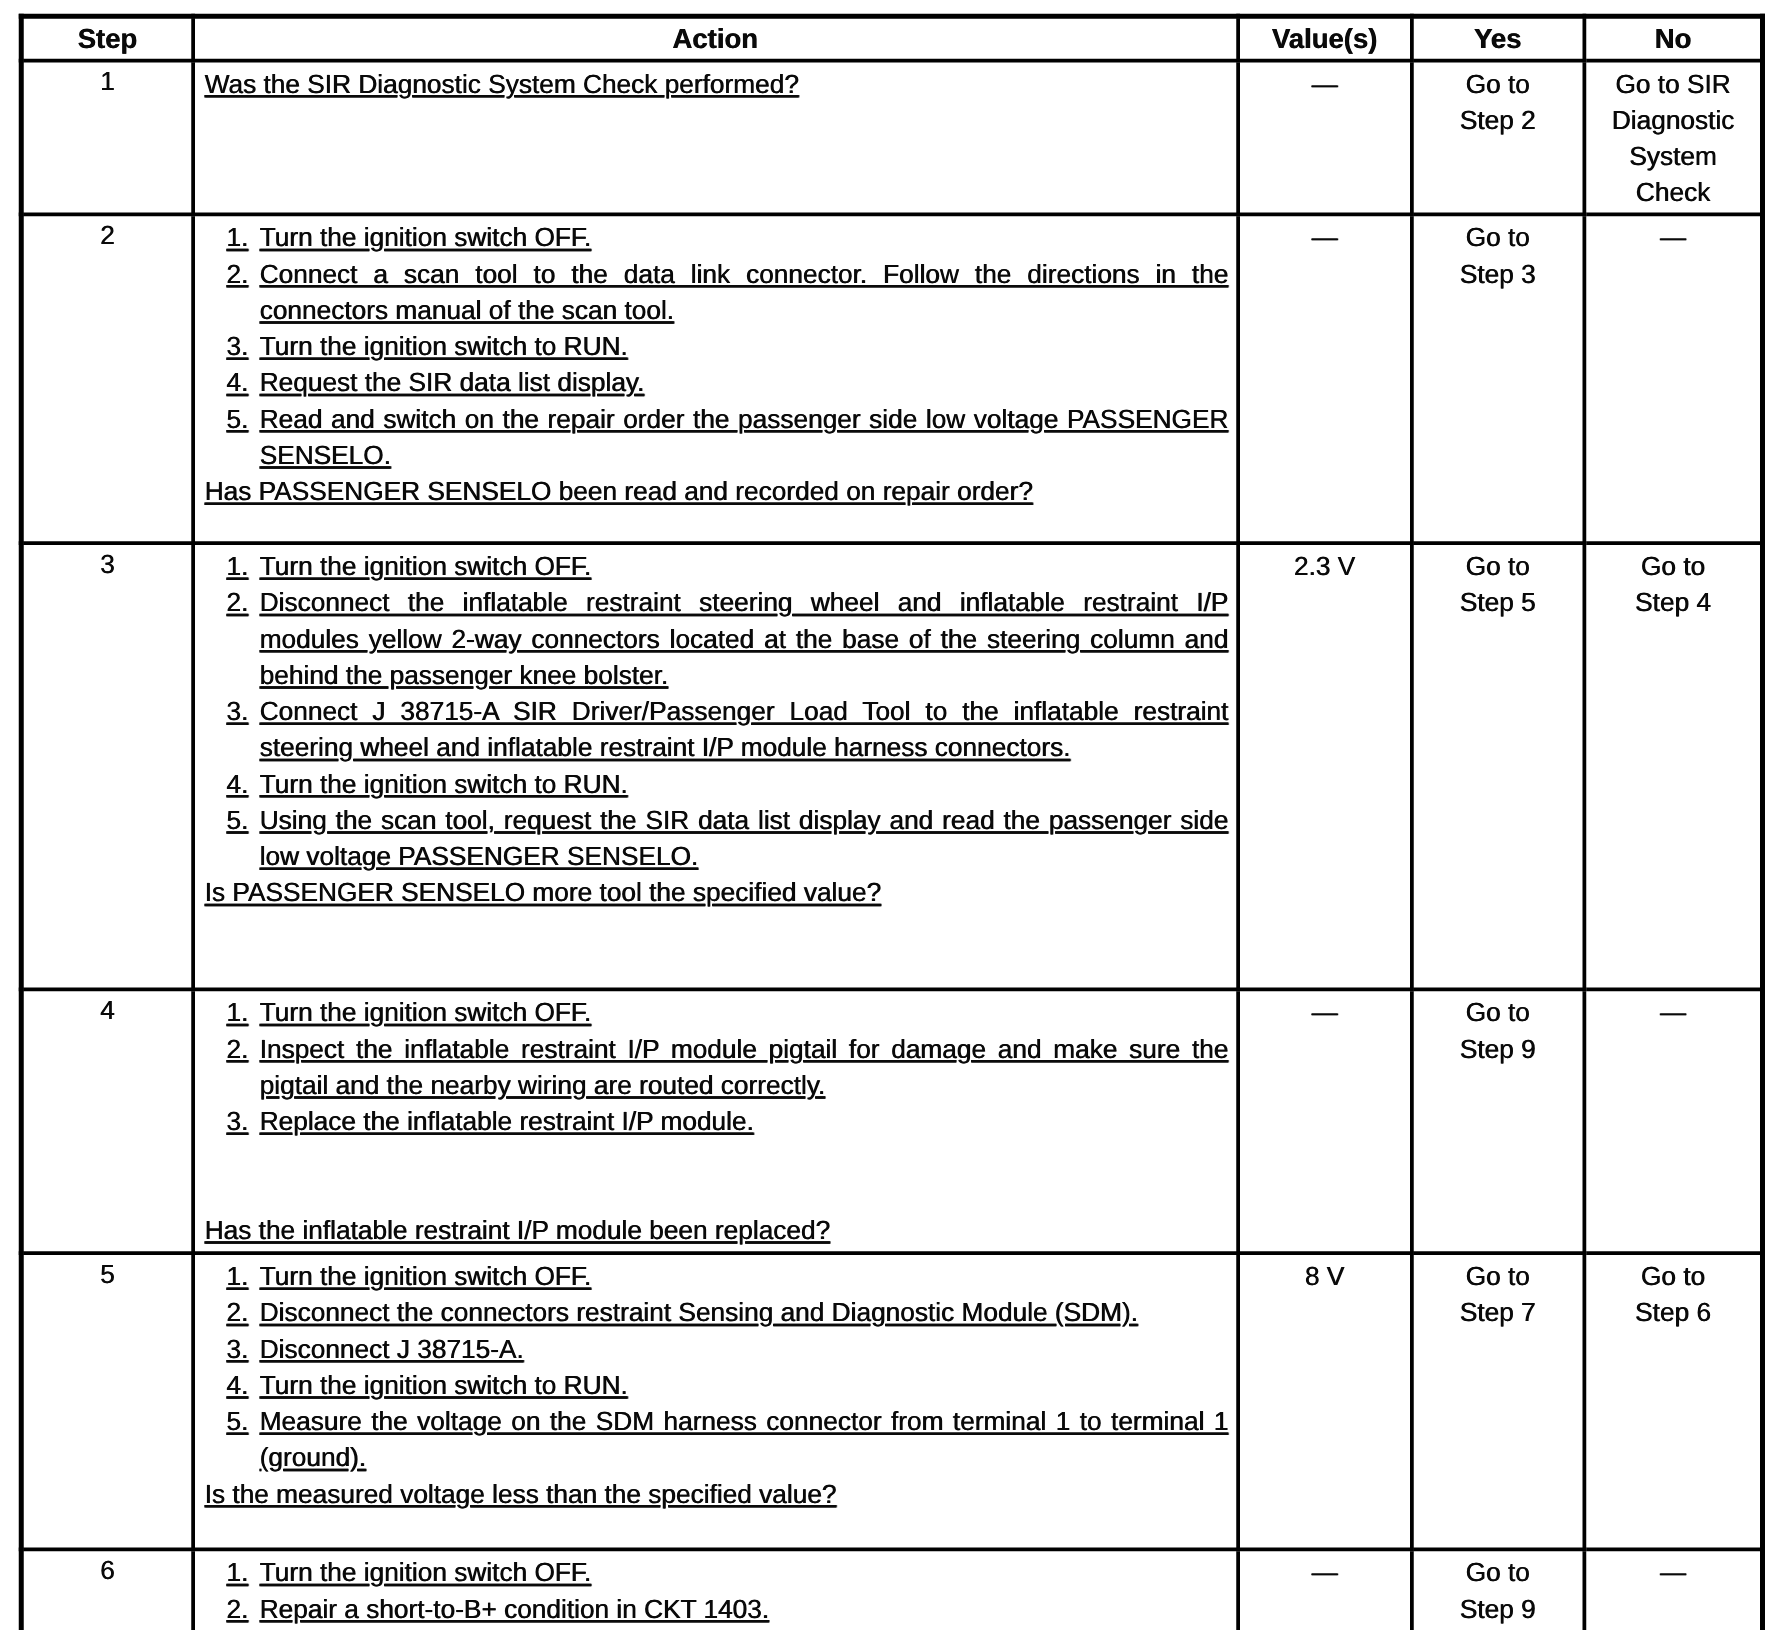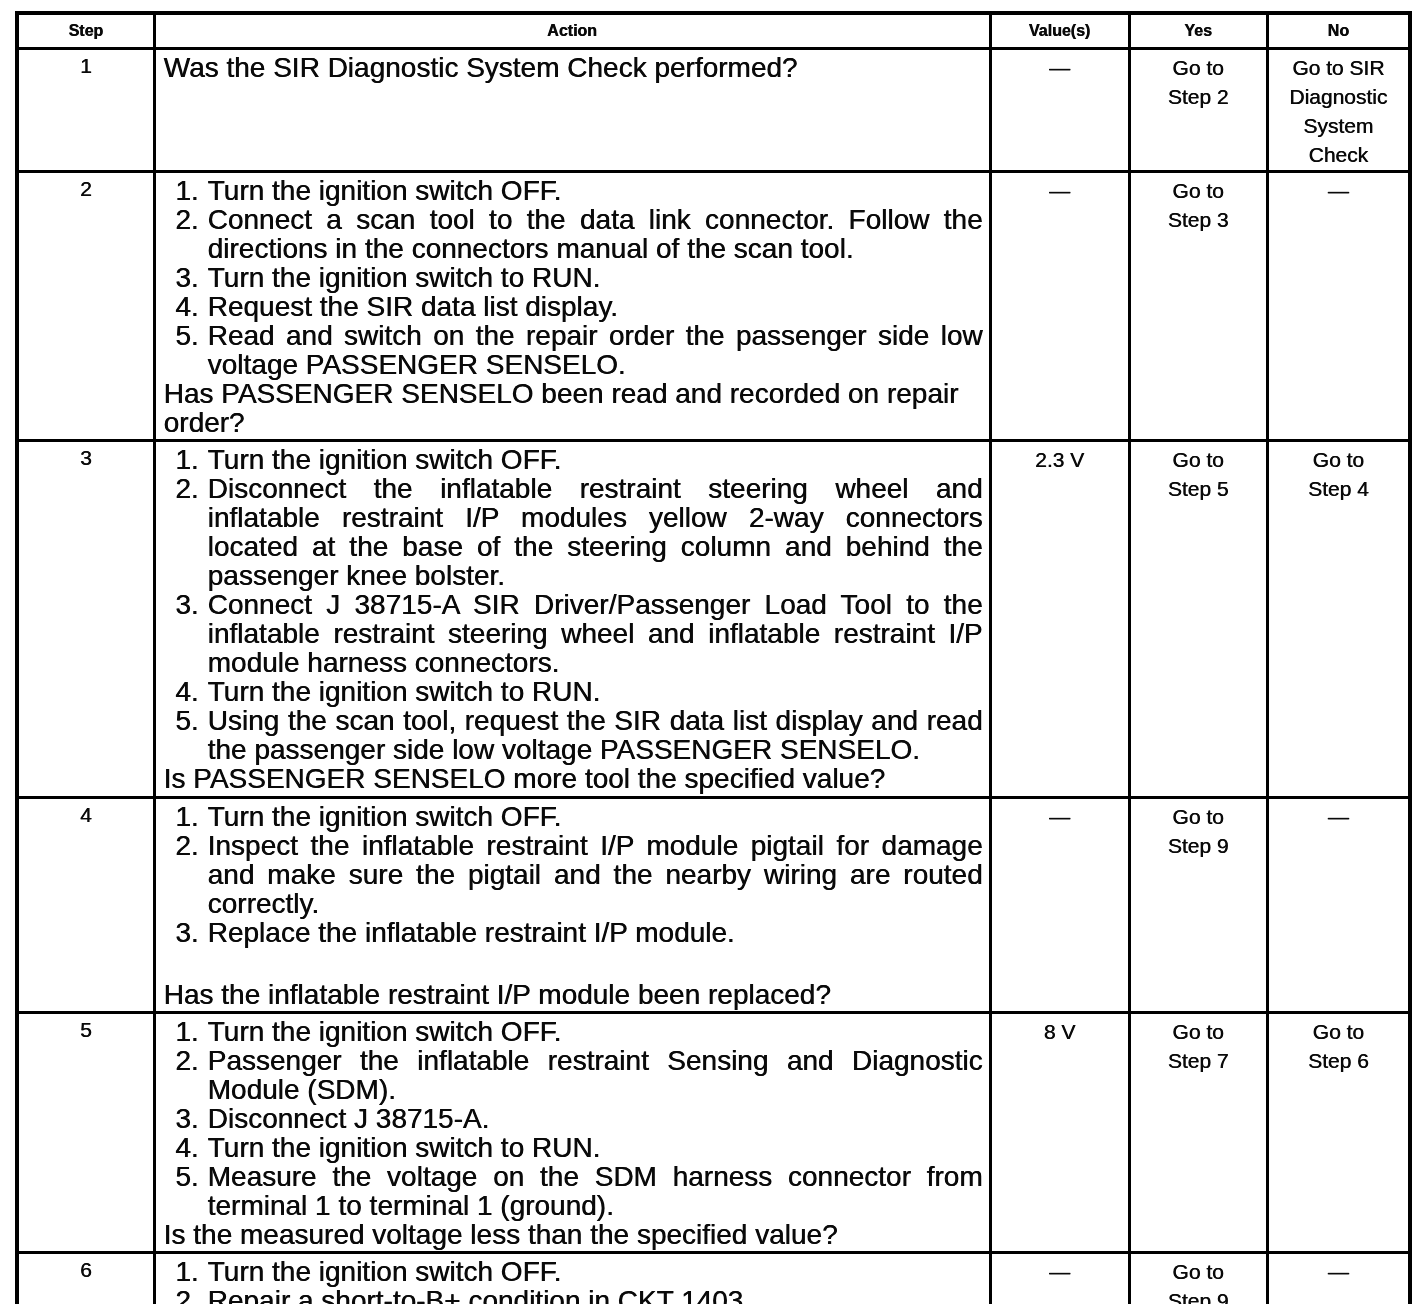--- a/index.html
+++ b/index.html
@@ -28,54 +28,55 @@
     border: 3px solid #000;
     vertical-align: top;
     padding: 0;
     overflow: hidden;
   }
   
   .ink { text-shadow: 0.5px 0 0 currentColor; }
 
   thead th {
     height: 30px;
-    font-size: 16px;
+    font-size: 22px;
     font-weight: bold;
     text-align: center;
     vertical-align: middle;
     padding: 1px 2px;
   }
   td.step-cell {
     text-align: center;
     font-size: 21px;
     padding-top: 4px;
   }
   td.action-cell {
-    font-size: 28px;
+    font-size: 21px;
     line-height: 29px;
     padding: 3px 6px 2px 8px;
+    text-decoration: underline;
   }
   .action-item {
     display: flex;
   }
   .action-item .num {
     flex: 0 0 44px;
     text-align: right;
     padding-right: 9px;
     box-sizing: border-box;
   }
   .action-item .txt {
     flex: 1 1 auto;
     text-align: justify;
   }
   .question {
     text-align: left;
   }
   .question.gap {
-    margin-top: 33px;
+    margin-top: 58px;
   }
   td.value-cell, td.yes-cell, td.no-cell {
     text-align: center;
     font-size: 21px;
     line-height: 29px;
     padding-top: 3px;
     white-space: pre-line;
   }
 </style>
 </head>
@@ -198,21 +199,21 @@
         </tr>
         <tr style="height: 237px;">
           <td class="step-cell ink">5</td>
           <td class="action-cell">
             <div class="action-item ink">
               <span class="num">1.</span>
               <span class="txt">Turn the ignition switch OFF.</span>
             </div>
             <div class="action-item ink">
               <span class="num">2.</span>
-              <span class="txt">Passenger the inflatable restraint Sensing and Diagnostic Module (SDM).</span>
+              <span class="txt">Disconnect the connectors restraint Sensing and Diagnostic Module (SDM).</span>
             </div>
             <div class="action-item ink">
               <span class="num">3.</span>
               <span class="txt">Disconnect J 38715-A.</span>
             </div>
             <div class="action-item ink">
               <span class="num">4.</span>
               <span class="txt">Turn the ignition switch to RUN.</span>
             </div>
             <div class="action-item ink">

